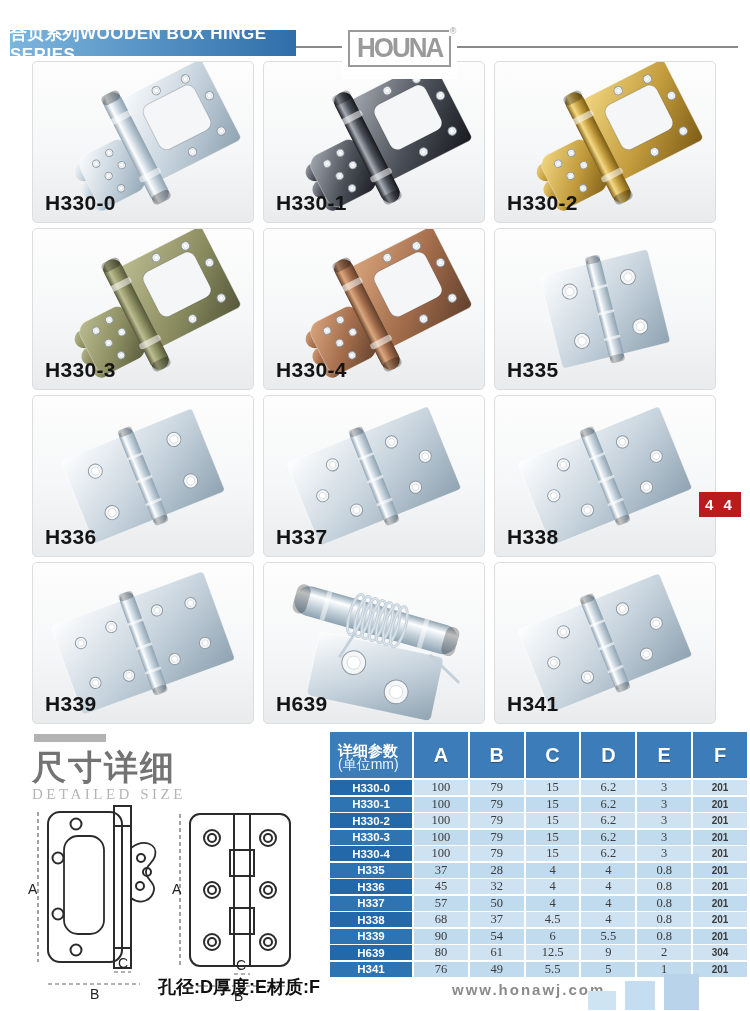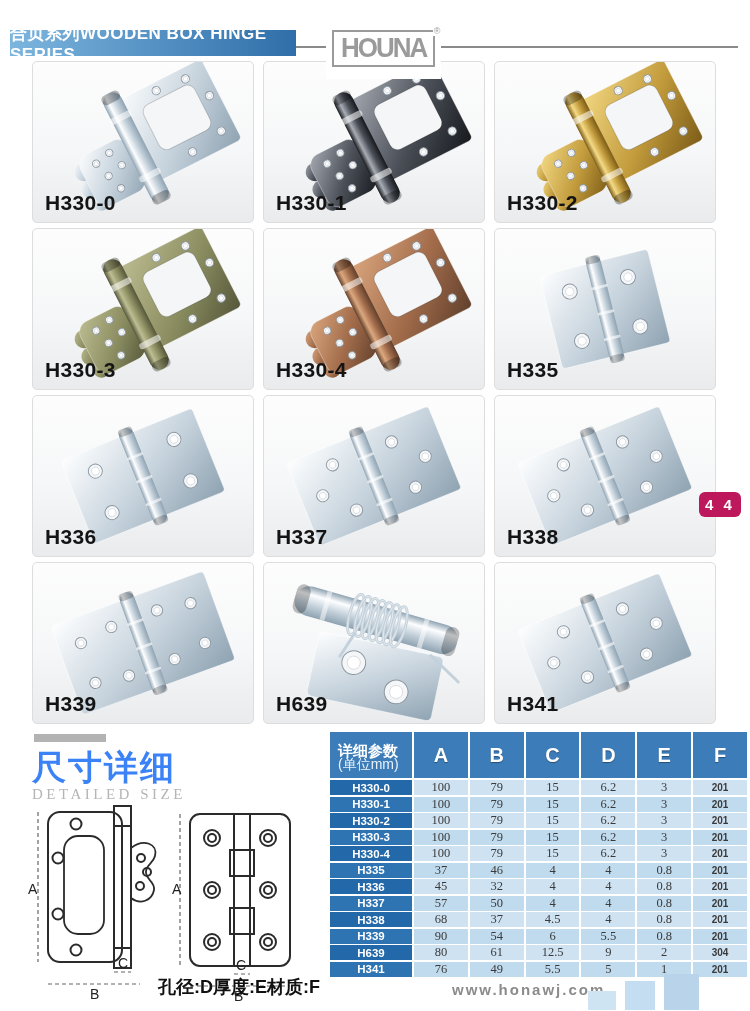--- a/index.html
+++ b/index.html
@@ -5,43 +5,43 @@
   html,body{margin:0;padding:0;background:#fff;}
   body{font-family:"Liberation Sans",sans-serif;}
   #page{position:relative;width:750px;height:1011px;background:#fff;overflow:hidden;}
 
   
   #banner{position:absolute;left:10px;top:30px;width:286px;height:26px;
     background:linear-gradient(90deg,#7cb5de,#2f6ea9);
     color:#fff;font-weight:bold;font-size:17px;letter-spacing:.5px;
     display:flex;align-items:center;justify-content:center;z-index:2;}
   #header-line{position:absolute;left:10px;top:46px;width:728px;height:2px;background:#8a8a8a;z-index:1;}
-  #logo-box{position:absolute;left:326px;top:18px;z-index:2;background:#fff;padding:12px 6px;}
+  #logo-box{position:absolute;left:342px;top:18px;z-index:2;background:#fff;padding:12px 6px;}
   #logo-frame{border:2px solid #9a9a9a;padding:1px 7px 2px 7px;position:relative;background:#fff;}
   #logo-text{font-weight:bold;font-size:26px;line-height:30px;color:#9a9a9a;letter-spacing:-2px;
     transform:scaleY(1.05);display:inline-block;}
   #logo-reg{position:absolute;top:-6px;right:-8px;font-size:9px;color:#9a9a9a;background:#fff;padding:0 1px;}
 
   
   #grid{position:absolute;left:32px;top:61px;width:684px;
     display:grid;grid-template-columns:repeat(3,1fr);column-gap:9px;row-gap:5px;}
   .card{position:relative;height:160px;border:1px solid #ddd;border-radius:5px;
     background:linear-gradient(180deg,#fdfdfd 0%,#f6f7f8 55%,#e9ebed 100%);overflow:hidden;}
   .card svg{position:absolute;left:0;top:0;width:100%;height:100%;}
   .code{position:absolute;left:12px;bottom:7px;font-size:21px;font-weight:800;color:#141414;letter-spacing:.3px;}
 
   
-  #badge44{position:absolute;left:699px;top:492px;width:42px;height:25px;background:#be185d;
+  #badge44{position:absolute;left:699px;top:492px;width:42px;height:25px;background:#b91c1c;
     color:#fff;font-weight:bold;font-size:15px;letter-spacing:3px;
-    display:flex;align-items:center;justify-content:center;z-index:5;border-radius:6px;}
+    display:flex;align-items:center;justify-content:center;z-index:5;}
 
   
   #size-sec{position:absolute;left:32px;top:732px;width:256px;}
   #gray-bar{width:72px;height:8px;background:#b3b3b3;margin:2px 0 8px 2px;}
-  #size-title{font-size:34px;font-weight:800;color:#3b82f6;line-height:34px;letter-spacing:2px;}
+  #size-title{font-size:34px;font-weight:800;color:#737373;line-height:34px;letter-spacing:2px;}
   #size-sub{font-size:15px;color:#b5b5b5;letter-spacing:3.5px;margin-top:2px;font-family:Liberation Serif, serif;}
   #diagrams{position:absolute;left:28px;top:802px;display:flex;gap:12px;}
   .diag text{font-family:"Liberation Sans",sans-serif;fill:#222;font-size:14px;}
 
   #legend{position:absolute;left:158px;top:975px;display:flex;
     font-size:18px;font-weight:800;color:#111;}
 
   
   #ptable{position:absolute;left:295px;top:732px;width:452px;display:flex;flex-direction:column;gap:2px;}
   .trow,#thead-row{display:grid;grid-template-columns:82px repeat(6,1fr);gap:2px;padding-left:35px;}
@@ -863,21 +863,21 @@
         <div class="vcell">100</div>
         <div class="vcell">79</div>
         <div class="vcell">15</div>
         <div class="vcell">6.2</div>
         <div class="vcell">3</div>
         <div class="vcell fcell">201</div>
       </div>
       <div class="trow r-even">
         <div class="mcell">H335</div>
         <div class="vcell">37</div>
-        <div class="vcell">46</div>
+        <div class="vcell">28</div>
         <div class="vcell">4</div>
         <div class="vcell">4</div>
         <div class="vcell">0.8</div>
         <div class="vcell fcell">201</div>
       </div>
       <div class="trow r-odd">
         <div class="mcell">H336</div>
         <div class="vcell">45</div>
         <div class="vcell">32</div>
         <div class="vcell">4</div>

